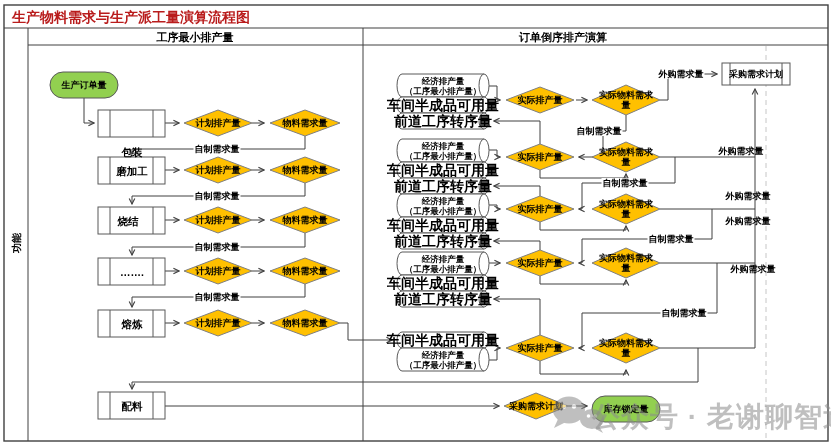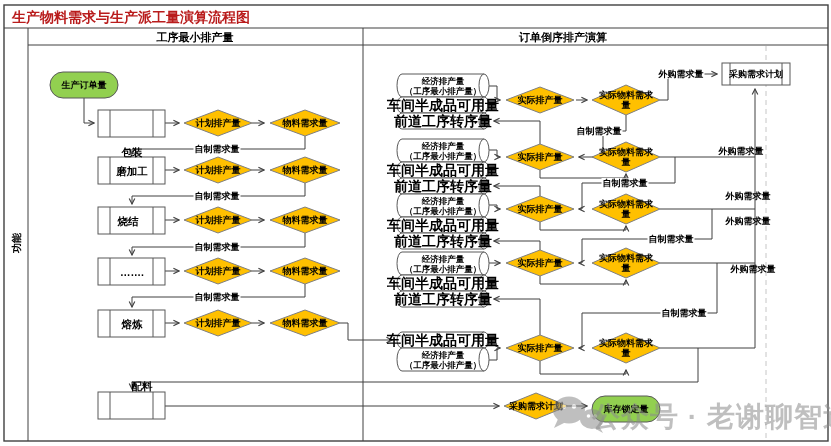--- a/index.html
+++ b/index.html
@@ -186,21 +186,21 @@
 <div class="lbl hdr" style="left:195px;top:37px;">工序最小排产量</div>
 <div class="lbl hdr" style="left:563px;top:37px;">订单倒序排产演算</div>
 <div class="lbl vert" style="left:17px;top:243px;">功能</div>
 
 <div class="lbl" style="left:84px;top:85px;">生产订单量</div>
 <div class="lbl boxlbl" style="left:132px;top:140px;margin-top:12px;">包装</div>
 <div class="lbl boxlbl" style="left:132px;top:171px;">磨加工</div>
 <div class="lbl boxlbl" style="left:128px;top:221px;">烧结</div>
 <div class="lbl boxlbl" style="left:132px;top:272px;">…….</div>
 <div class="lbl boxlbl" style="left:132px;top:324px;">熔炼</div>
-<div class="lbl boxlbl" style="left:132px;top:386px;padding-left:20px;">配料</div>
+<div class="lbl boxlbl" style="left:132px;top:406px;">配料</div>
 
 <div class="lbl" style="left:218px;top:123px;">计划排产量</div>
 <div class="lbl" style="left:305px;top:123px;">物料需求量</div>
 <div class="lbl" style="left:218px;top:170px;">计划排产量</div>
 <div class="lbl" style="left:305px;top:170px;">物料需求量</div>
 <div class="lbl" style="left:218px;top:220px;">计划排产量</div>
 <div class="lbl" style="left:305px;top:220px;">物料需求量</div>
 <div class="lbl" style="left:218px;top:271px;">计划排产量</div>
 <div class="lbl" style="left:305px;top:271px;">物料需求量</div>
 <div class="lbl" style="left:218px;top:323px;">计划排产量</div>

